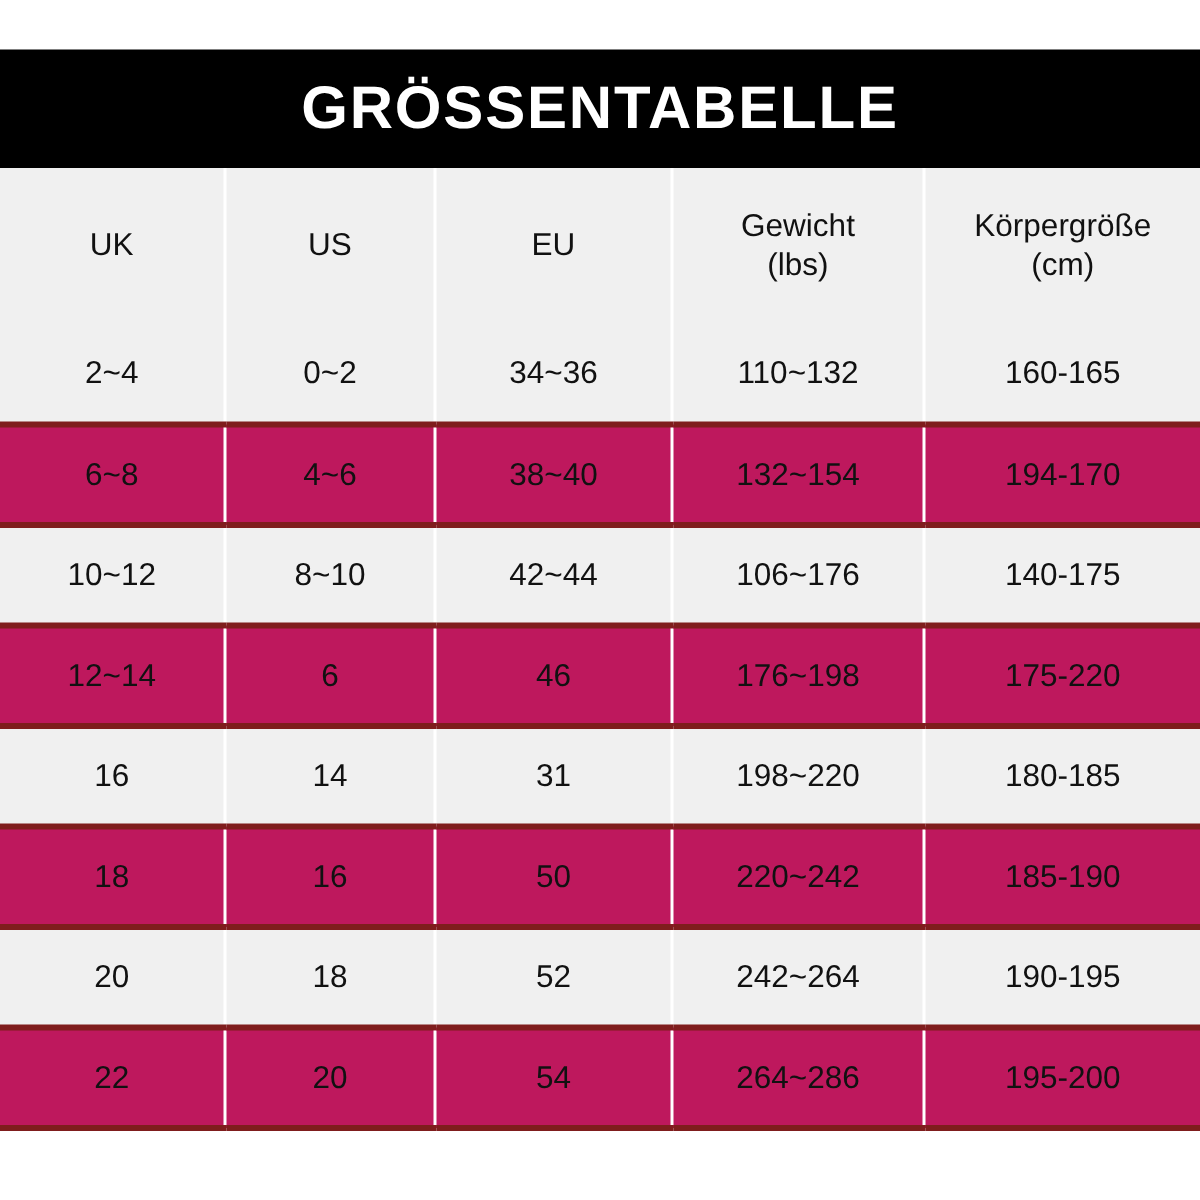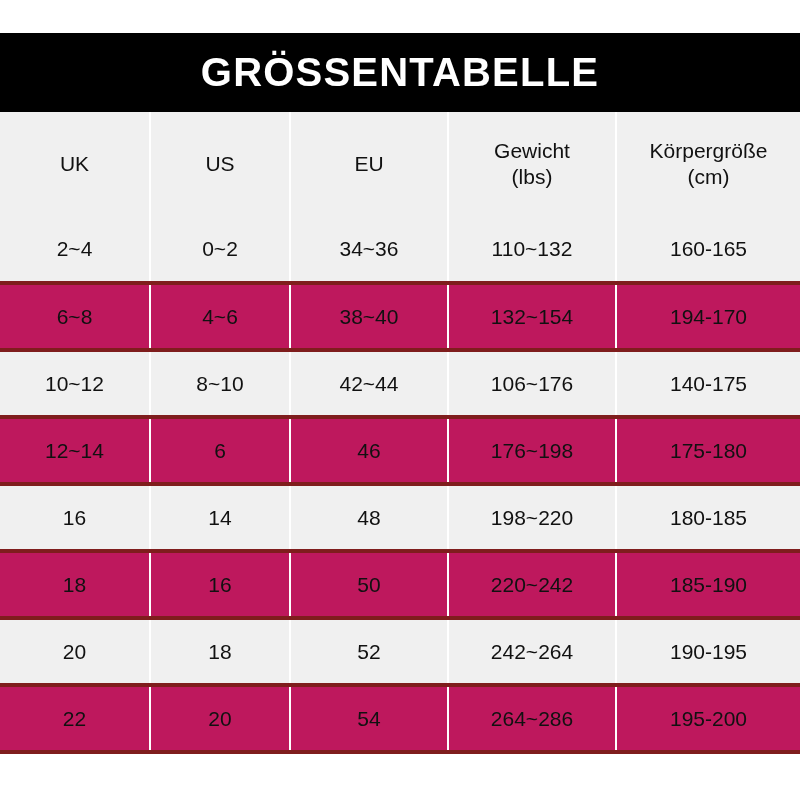--- a/index.html
+++ b/index.html
@@ -153,26 +153,26 @@
           <td>8~10</td>
           <td>42~44</td>
           <td>106~176</td>
           <td>140-175</td>
         </tr>
         <tr class="even">
           <td>12~14</td>
           <td>6</td>
           <td>46</td>
           <td>176~198</td>
-          <td>175-180</td>
+          <td>175-220</td>
         </tr>
         <tr class="odd">
           <td>16</td>
           <td>14</td>
-          <td>48</td>
+          <td>31</td>
           <td>198~220</td>
           <td>180-185</td>
         </tr>
         <tr class="even">
           <td>18</td>
           <td>16</td>
           <td>50</td>
           <td>220~242</td>
           <td>185-190</td>
         </tr>

